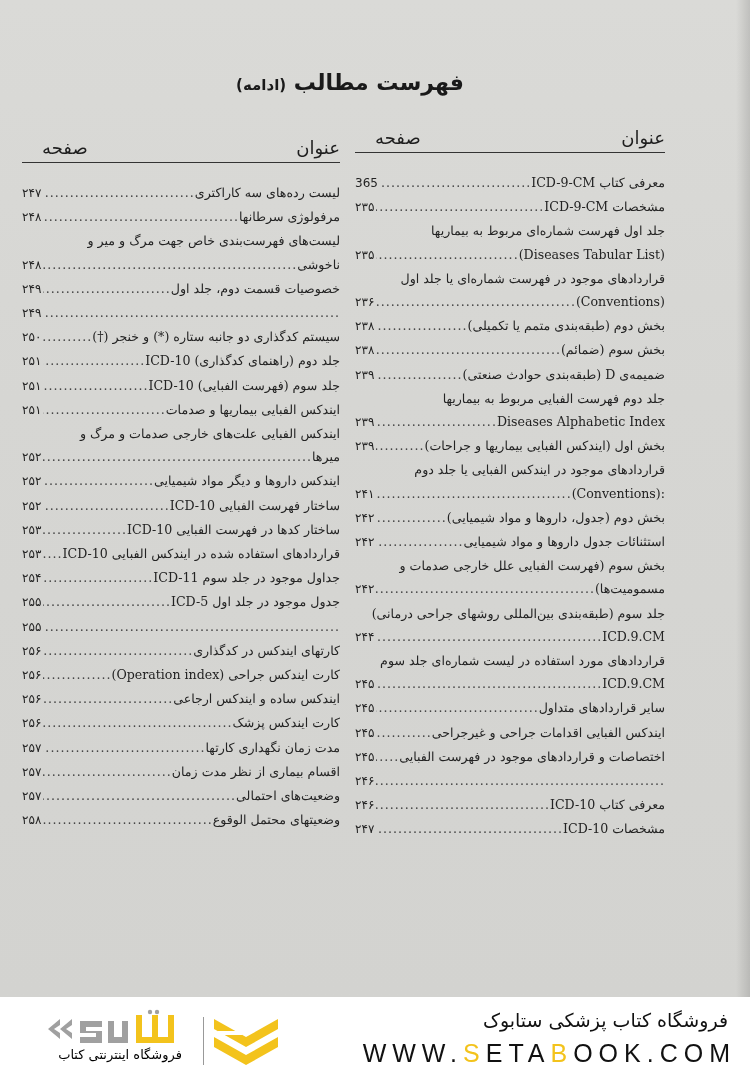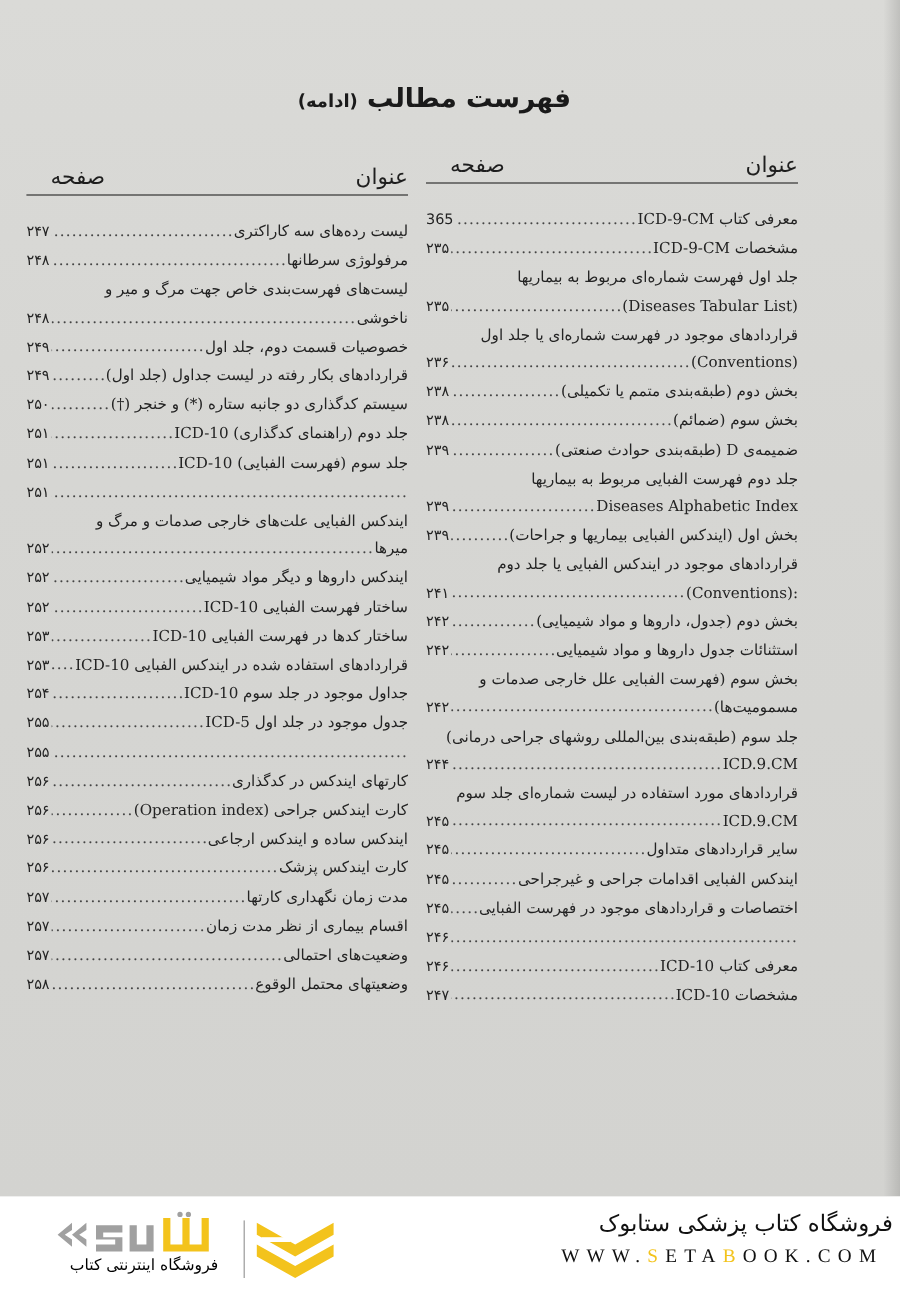--- a/index.html
+++ b/index.html
@@ -14,21 +14,21 @@
       background: linear-gradient(180deg, #dadad7 0%, #d6d6d3 40%, #d3d3d0 100%);
       overflow: hidden;
     }
     .page::after {
       content: ""; position: absolute; right: 0; top: 0; width: 14px; height: 100%;
       background: linear-gradient(90deg, rgba(0,0,0,0) 0%, rgba(0,0,0,0.12) 100%);
     }
     .title {
       position: absolute; top: 70px; left: 0; width: 700px; text-align: center;
       direction: rtl; font-family: "DejaVu Sans", sans-serif; font-weight: bold;
-      font-size: 22px; color: #1a1a1a; padding-left: 12px;
+      font-size: 22px; color: #1a1a1a;
     }
     .title .sub { font-size: 15px; }
     .col {
       position: absolute; direction: rtl;
     }
     .col-right { left: 355px; width: 310px; top: 118px; }
     .col-left { left: 22px; width: 318px; top: 128px; }
     .col-head {
       display: flex; justify-content: space-between; align-items: flex-end;
       font-family: "DejaVu Sans", sans-serif; font-size: 18px; color: #1e1e1e;
@@ -55,26 +55,26 @@
       background: #ffffff;
     }
     .logo-chevron { position: absolute; left: 210px; top: 18px; width: 72px; height: 56px; }
     .logo-sep { position: absolute; left: 203px; top: 20px; width: 1px; height: 48px; background: #999; }
     .logo-word { position: absolute; left: 40px; top: 12px; width: 160px; height: 40px; }
     .logo-tag {
       position: absolute; left: 50px; top: 50px; width: 140px; direction: rtl; text-align: center;
       font-family: "DejaVu Sans", sans-serif; font-size: 13px; color: #000000;
     }
     .shop-name {
-      position: absolute; right: 6px; top: 12px; direction: rtl;
+      position: absolute; right: 22px; top: 12px; direction: rtl;
       font-family: "DejaVu Sans", sans-serif; font-size: 19px; color: #111;
     }
     .url {
       position: absolute; right: 14px; top: 42px;
-      font-family: Liberation Serif, serif; font-size: 16px; letter-spacing: 6px; color: #111;
+      font-family: Liberation Sans, sans-serif; font-size: 25px; letter-spacing: 6px; color: #111;
     }
     .url .hl { color: #f3c31c; }
   </style>
 </head>
 <body>
 
 <div class="page">
   <div class="title">
     <span>فهرست مطالب</span>
     <span class="sub">(ادامه)</span>
@@ -272,21 +272,20 @@
         </div>
         <div class="entry">
           <div class="last">
             <span class="txt">خصوصیات قسمت دوم، جلد اول</span>
             <span class="dots"></span>
             <span class="pg">۲۴۹</span>
           </div>
         </div>
         <div class="entry">
           <div class="last">
-            <span class="txt">قراردادهای بکار رفته در لیست جداول (جلد اول)</span>
             <span class="dots"></span>
             <span class="pg">۲۴۹</span>
           </div>
         </div>
         <div class="entry">
           <div class="last">
             <span class="txt">سیستم کدگذاری دو جانبه ستاره (*) و خنجر (†)</span>
             <span class="dots"></span>
             <span class="pg">۲۵۰</span>
           </div>
@@ -300,20 +299,21 @@
         </div>
         <div class="entry">
           <div class="last">
             <span class="txt">جلد سوم (فهرست الفبایی) ICD-10</span>
             <span class="dots"></span>
             <span class="pg">۲۵۱</span>
           </div>
         </div>
         <div class="entry">
           <div class="last">
+            <span class="txt">ایندکس الفبایی بیماریها و صدمات</span>
             <span class="dots"></span>
             <span class="pg">۲۵۱</span>
           </div>
         </div>
         <div class="entry">
           <span class="line">ایندکس الفبایی علت‌های خارجی صدمات و مرگ و</span>
           <div class="last">
             <span class="txt">میرها</span>
             <span class="dots"></span>
             <span class="pg">۲۵۲</span>
@@ -342,21 +342,21 @@
         </div>
         <div class="entry">
           <div class="last">
             <span class="txt">قراردادهای استفاده شده در ایندکس الفبایی ICD-10</span>
             <span class="dots"></span>
             <span class="pg">۲۵۳</span>
           </div>
         </div>
         <div class="entry">
           <div class="last">
-            <span class="txt">جداول موجود در جلد سوم ICD-10</span>
+            <span class="txt">جداول موجود در جلد سوم ICD-11</span>
             <span class="dots"></span>
             <span class="pg">۲۵۴</span>
           </div>
         </div>
         <div class="entry">
           <div class="last">
             <span class="txt">جدول موجود در جلد اول ICD-5</span>
             <span class="dots"></span>
             <span class="pg">۲۵۵</span>
           </div>

